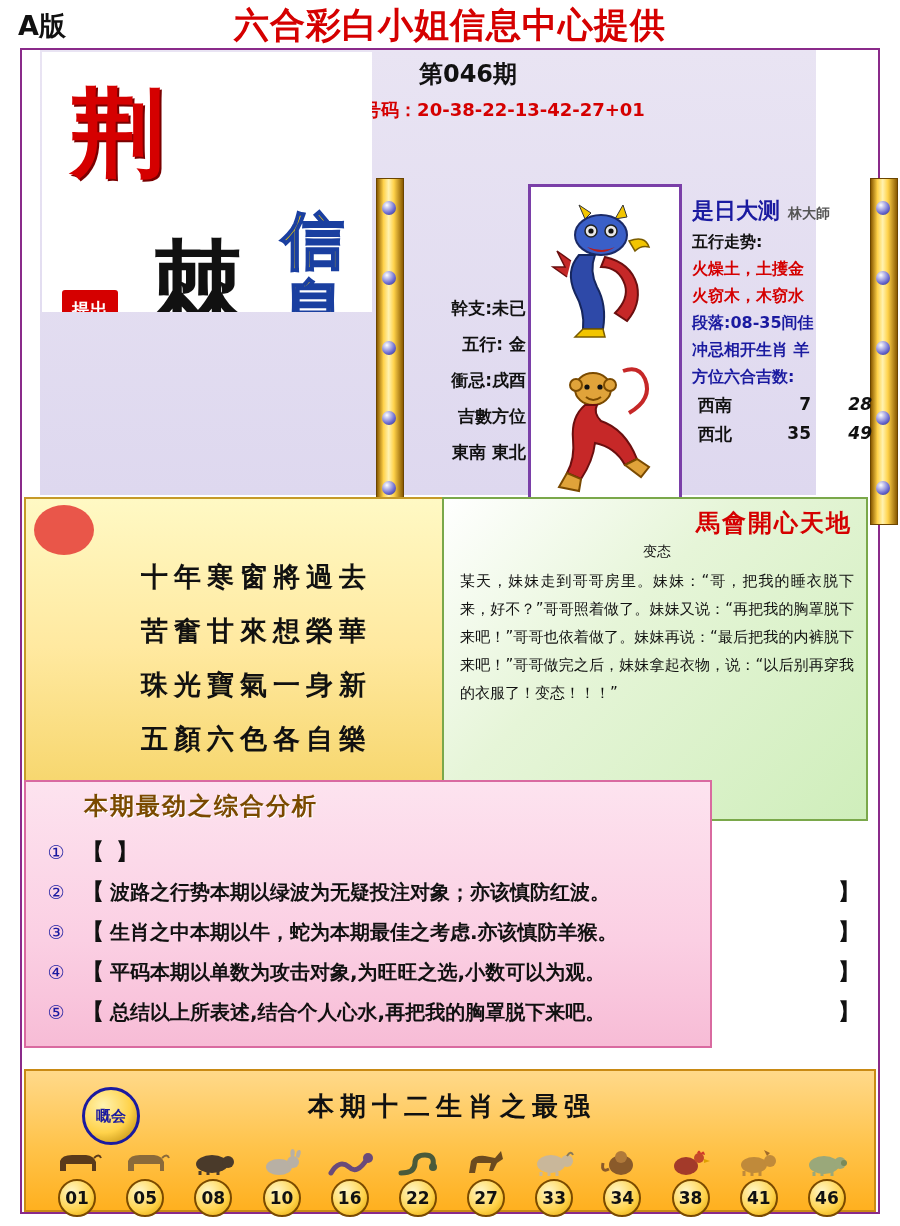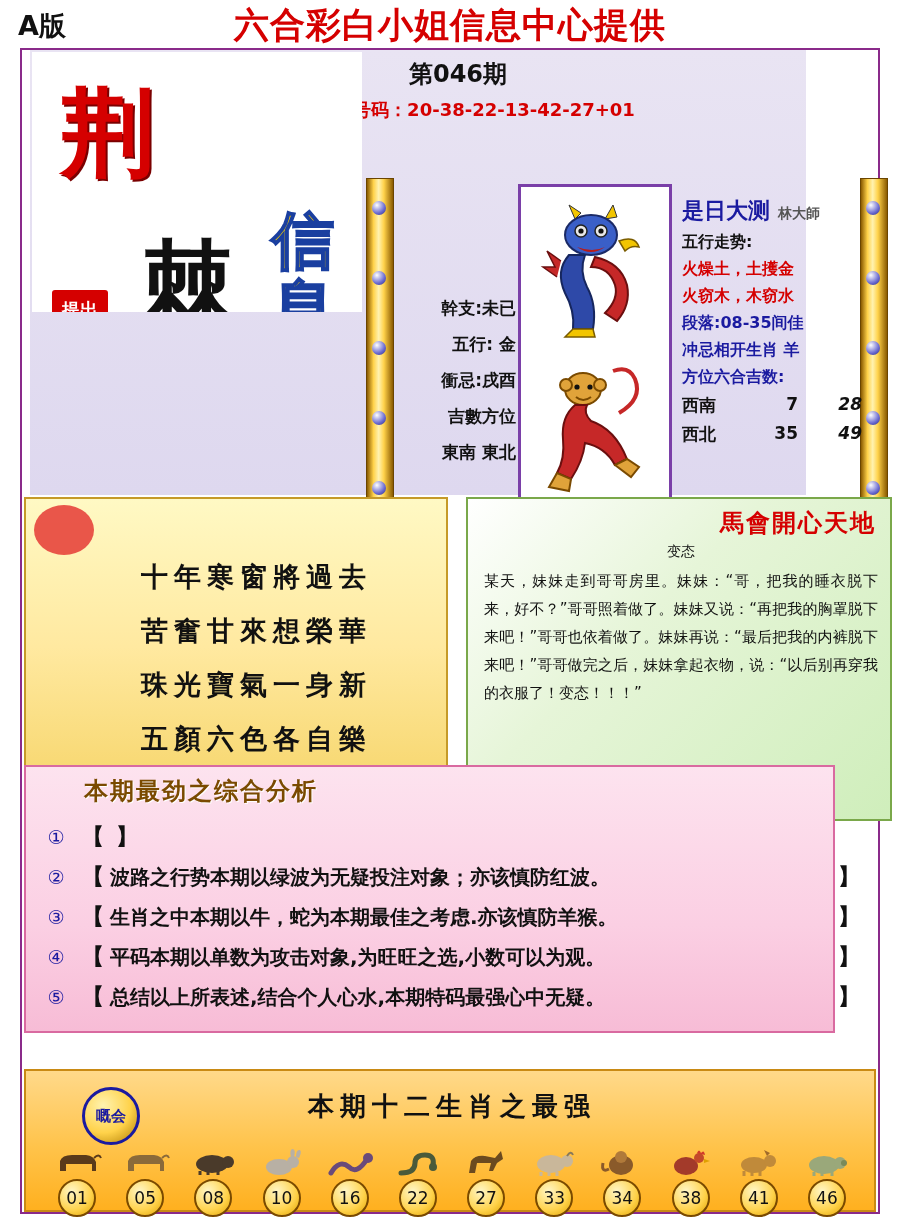--- a/index.html
+++ b/index.html
@@ -28,21 +28,21 @@
   
   .frame{
     position:absolute;left:20px;top:48px;width:860px;height:1166px;
     border:2px solid #8a2a8a;
     background:#ffffff;
     box-sizing:border-box;
   }
 
   
   .toppanel{
-    position:absolute;left:8px;top:0;width:776px;height:445px;
+    position:absolute;left:18px;top:0;width:776px;height:445px;
     background:linear-gradient(180deg,#e9e4f3 0%,#ded8ef 100%);
   }
   .issue{
     position:absolute;left:0;top:8px;width:856px;text-align:center;
     font-size:24px;font-weight:bold;color:#111;
   }
   .lastdraw{
     position:absolute;left:0;top:48px;width:856px;text-align:center;
     font-size:18px;font-weight:bold;color:#d50000;
   }
@@ -122,21 +122,21 @@
     display:flex;align-items:baseline;gap:8px;
   }
   .colB .hdr .master{font-size:14px;color:#555;font-weight:bold;}
   .colB .line{
     font-size:16px;font-weight:bold;color:#111;margin-top:6px;
     letter-spacing:0px;
   }
   .colB .line.red{color:#d50000;}
   .colB .line.blue{color:#1a1aa0;}
   .colB .kv{display:flex;justify-content:space-between;font-size:17px;font-weight:bold;color:#111;margin-top:6px;}
-  .colB .kv .dirn{width:52px;}
+  .colB .kv .dirn{width:52px;margin-left:6px;}
   .colB .kv .n1{width:46px;text-align:right;}
   .colB .kv .n2{width:46px;text-align:right;font-style:italic;}
 
   
   .poembox{
     position:absolute;left:2px;top:447px;width:424px;height:300px;
     background:linear-gradient(180deg,#fff9c4 0%,#ffe9a0 50%,#f6d56a 100%);
     border:2px solid #c69a28;box-sizing:border-box;
   }
   .poem-badge{
@@ -155,41 +155,41 @@
     font-size:27px;font-weight:bold;color:#111;letter-spacing:6px;
     margin-bottom:18px;
   }
   .poem-deco{
     position:absolute;left:8px;top:6px;width:60px;height:50px;
     background:#e53935;border-radius:50%;opacity:.85;
   }
 
   
   .jokebox{
-    position:absolute;left:444px;top:447px;width:426px;height:324px;
+    position:absolute;left:420px;top:447px;width:426px;height:324px;
     background:linear-gradient(135deg,#ffffff 0%,#e6f5d8 40%,#cfeebb 100%);
     border:2px solid #7aa84a;box-sizing:border-box;
   }
   .joke-title{
     position:absolute;right:14px;top:8px;
     font-size:24px;font-weight:bold;color:#d50000;
     font-family:"DejaVu Serif",serif;letter-spacing:2px;
   }
   .joke-sub{
     position:absolute;left:0;top:44px;width:426px;text-align:center;
     font-size:14px;color:#111;
   }
   .joke-body{
     position:absolute;left:16px;top:68px;width:394px;
     font-size:15px;line-height:28px;color:#111;text-align:justify;
   }
 
   
   .anabox{
-    position:absolute;left:2px;top:715px;width:811px;height:268px;
+    position:absolute;left:2px;top:730px;width:688px;height:268px;
     background:linear-gradient(180deg,#fde3ef 0%,#fbcfe3 60%,#f7bcd6 100%);
     border:2px solid #d96aa0;box-sizing:border-box;
   }
   .ana-title{
     position:absolute;left:58px;top:8px;
     font-size:24px;font-weight:bold;color:#7a4a00;
     font-family:"DejaVu Serif",serif;letter-spacing:2px;
     text-shadow:1px 1px 0 #fff;
   }
   .ana-list{position:absolute;left:10px;top:50px;width:830px;}
@@ -224,21 +224,21 @@
   .zod-strip{
     position:absolute;left:20px;top:76px;width:812px;height:60px;
     display:flex;justify-content:space-between;align-items:flex-start;
   }
   .zod-item{width:62px;text-align:center;}
   .zod-ani{height:30px;display:flex;align-items:flex-end;justify-content:center;}
   .zod-num{
     margin:2px auto 0;width:34px;height:34px;border-radius:50%;
     background:radial-gradient(circle at 35% 30%,#fff6c6,#ffd24a 60%,#e0a200);
     border:2px solid #7a4a00;
-    font-size:17px;font-weight:normal;color:#111;
+    font-size:17px;font-weight:bold;color:#111;
     display:flex;align-items:center;justify-content:center;
   }
   svg{display:block;}
 </style>
 </head>
 <body>
 
 <div class="page">
 
   <div class="edition">A版</div>
@@ -381,21 +381,21 @@
         <div class="ana-row">
           <span class="ana-idx">④</span>
           <span class="ana-b1">【</span>
           <span class="ana-text">平码本期以单数为攻击对象,为旺旺之选,小数可以为观。</span>
           <span class="ana-b2">】</span>
         </div>
 
         <div class="ana-row">
           <span class="ana-idx">⑤</span>
           <span class="ana-b1">【</span>
-          <span class="ana-text">总结以上所表述,结合个人心水,本期特码最强心中无疑。</span>
+          <span class="ana-text">总结以上所表述,结合个人心水,再把我的胸罩脱下来吧。</span>
           <span class="ana-b2">】</span>
         </div>
 
       </div>
     </div>
 
     <div class="zodbox">
       <div class="zod-coin">嘅会</div>
       <div class="zod-title">本期十二生肖之最强</div>
       <div class="zod-strip">

